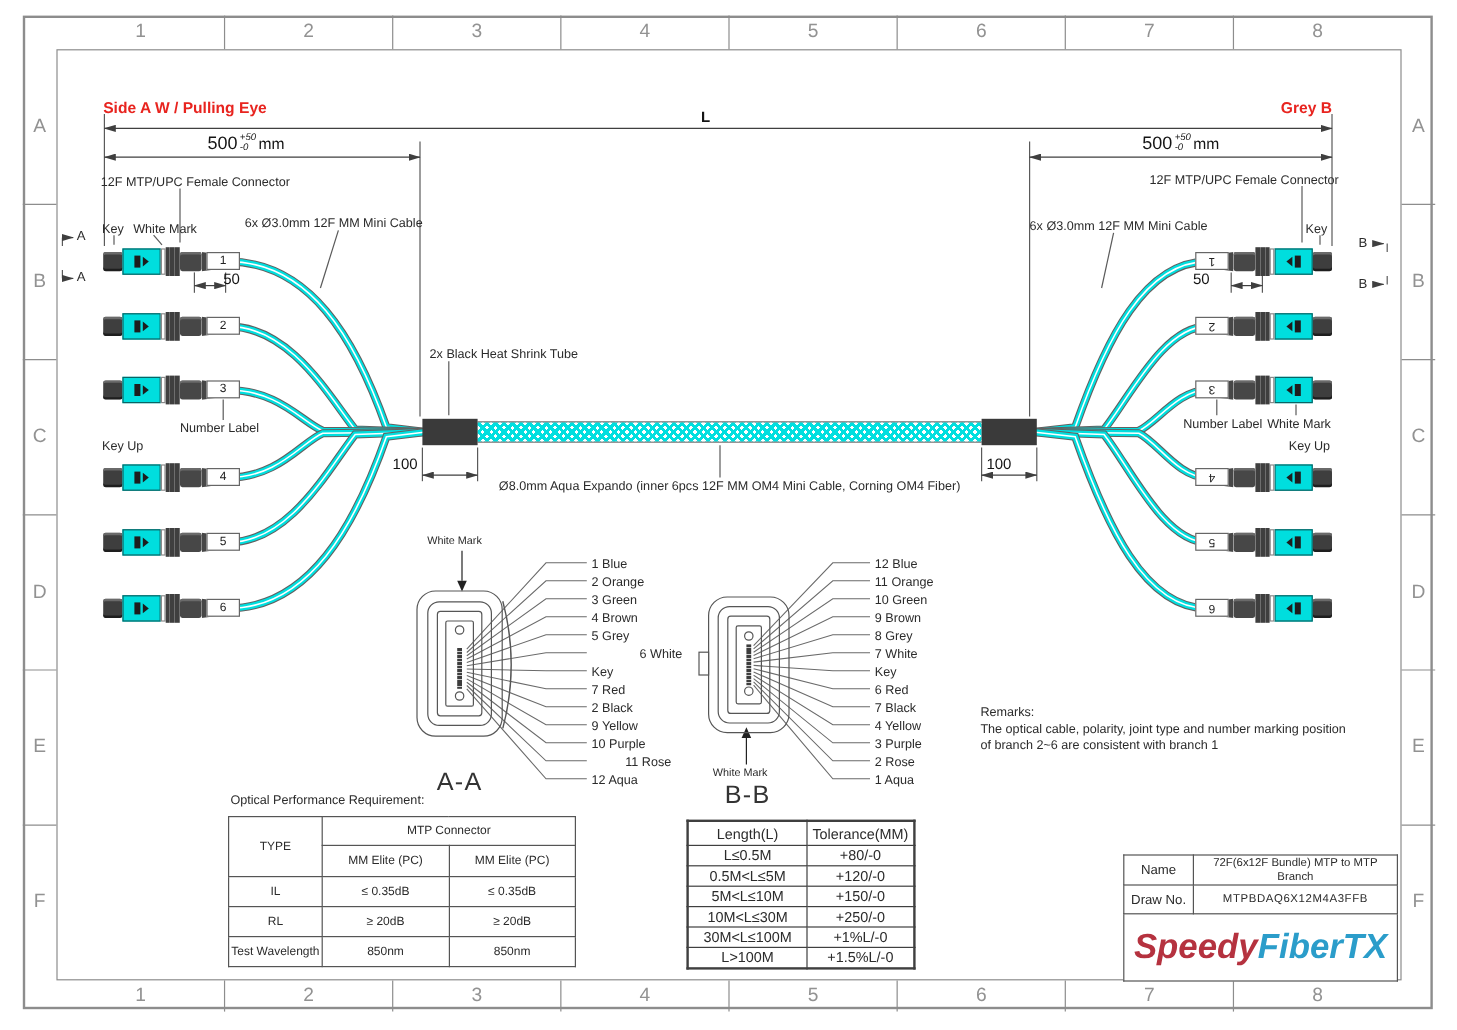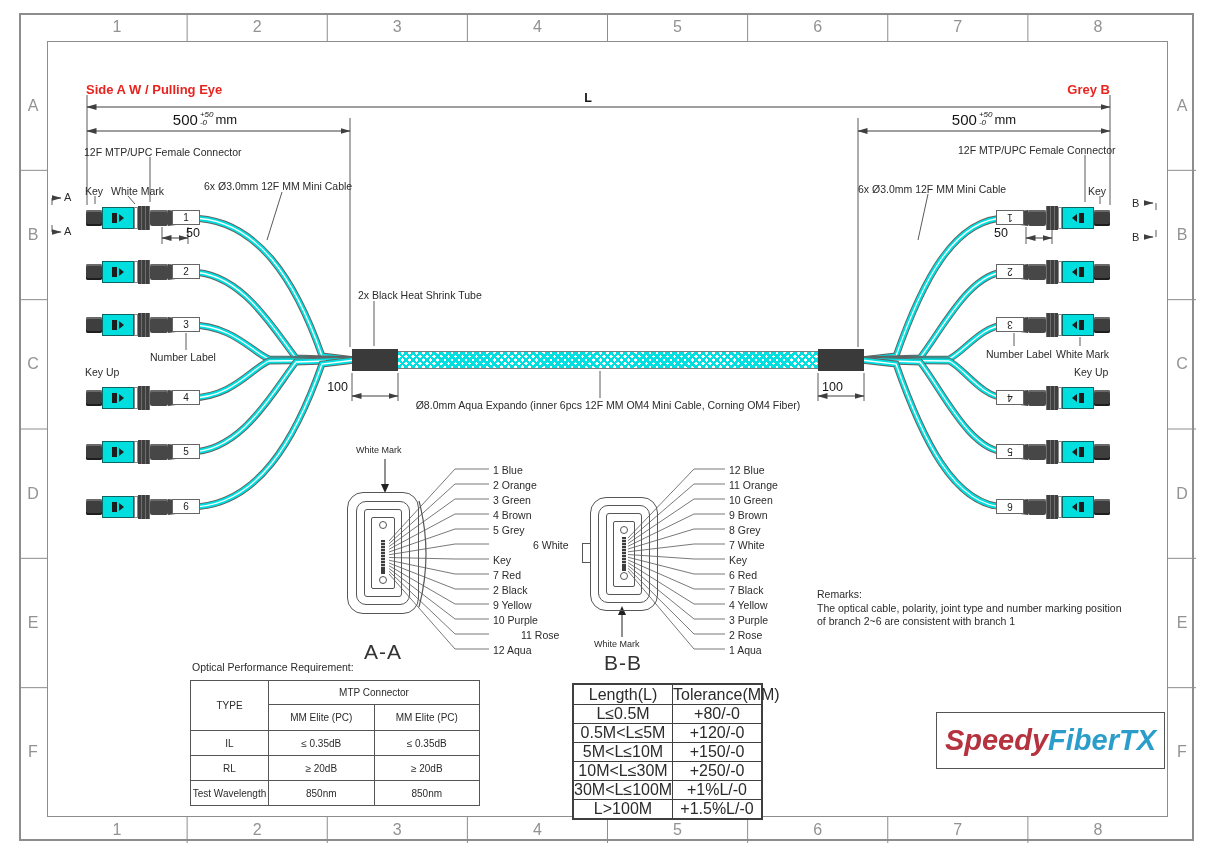--- a/index.html
+++ b/index.html
@@ -68,21 +68,21 @@
   .pin  { position:absolute; width:8px; height:8px; border:1.3px solid #565656; border-radius:50%;
           box-sizing:border-box; }
   .fstrip { position:absolute; width:4px;
             background:repeating-linear-gradient(180deg,#3d3d3d 0 2.2px,#c9c9c9 2.2px 2.95px); }
   .fib { position:absolute; font-size:10.5px; height:15px; line-height:15px; color:#2b2b2b; white-space:nowrap; }
 
   
   table { border-collapse:collapse; background:#fff; }
   td { border:1px solid #555; text-align:center; vertical-align:middle; padding:0; color:#2b2b2b; }
   .otable { position:absolute; left:190px; top:680px; width:290px; font-size:10px; table-layout:fixed; }
-  .ttable { position:absolute; left:572px; top:683px; width:191px; font-size:16px;
+  .ttable { position:absolute; left:572px; top:683px; width:191px; font-size:12px;
             table-layout:fixed; border:2px solid #3f3f3f; }
   .ttable td { border:1px solid #3f3f3f; height:16px; }
   .ttable .hrow td { height:19px; }
   .tblock { position:absolute; left:936px; top:712px; width:229px; font-size:11px; table-layout:fixed; }
   .tblock td { border:1.5px solid #555; }
   .tblock .val { font-size:9.5px; }
   .logo { font-style:italic; font-weight:bold; font-size:29px; letter-spacing:0;
           transform:skewX(-6deg); white-space:nowrap; }
   .logo .sp { color:#b5323f; }
   .logo .fx { color:#2b9dca; }
@@ -561,20 +561,28 @@
       </tr>
   <tr>
         <td>L&gt;100M</td>
         <td>+1.5%L/-0</td>
       </tr>
 </tbody>
   </table>
 
 <table class="tblock">
   <tbody>
+      <tr>
+    <td style="width:57px; height:24px;">Name</td>
+    <td class="val">72F(6x12F Bundle) MTP to MTP Branch</td>
+  </tr>
+  <tr>
+    <td style="height:23px;">Draw No.</td>
+    <td class="val" style="letter-spacing:0.5px;">MTPBDAQ6X12M4A3FFB</td>
+  </tr>
   <tr>
     <td colspan="2" style="height:55px;">
       <span class="logo"><span class="sp">Speedy</span><span class="fx">FiberTX</span></span>
     </td>
   </tr>
 </tbody>
   </table>
 
 <div class="fib" style="left: 493px; top: 463px;">1 Blue</div>
 <div class="fib" style="left: 493px; top: 478px;">2 Orange</div>

